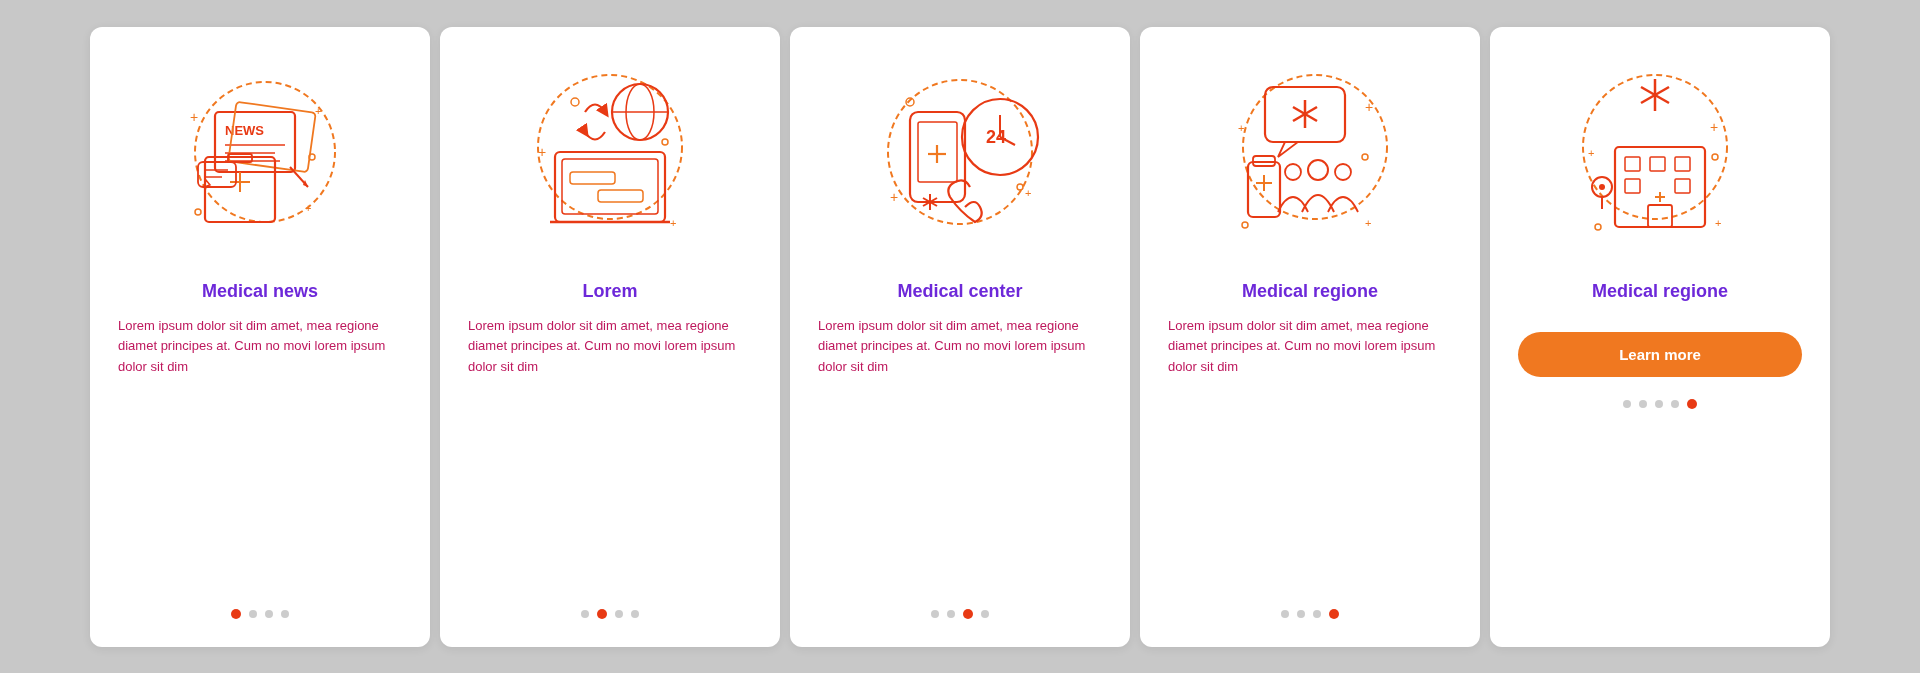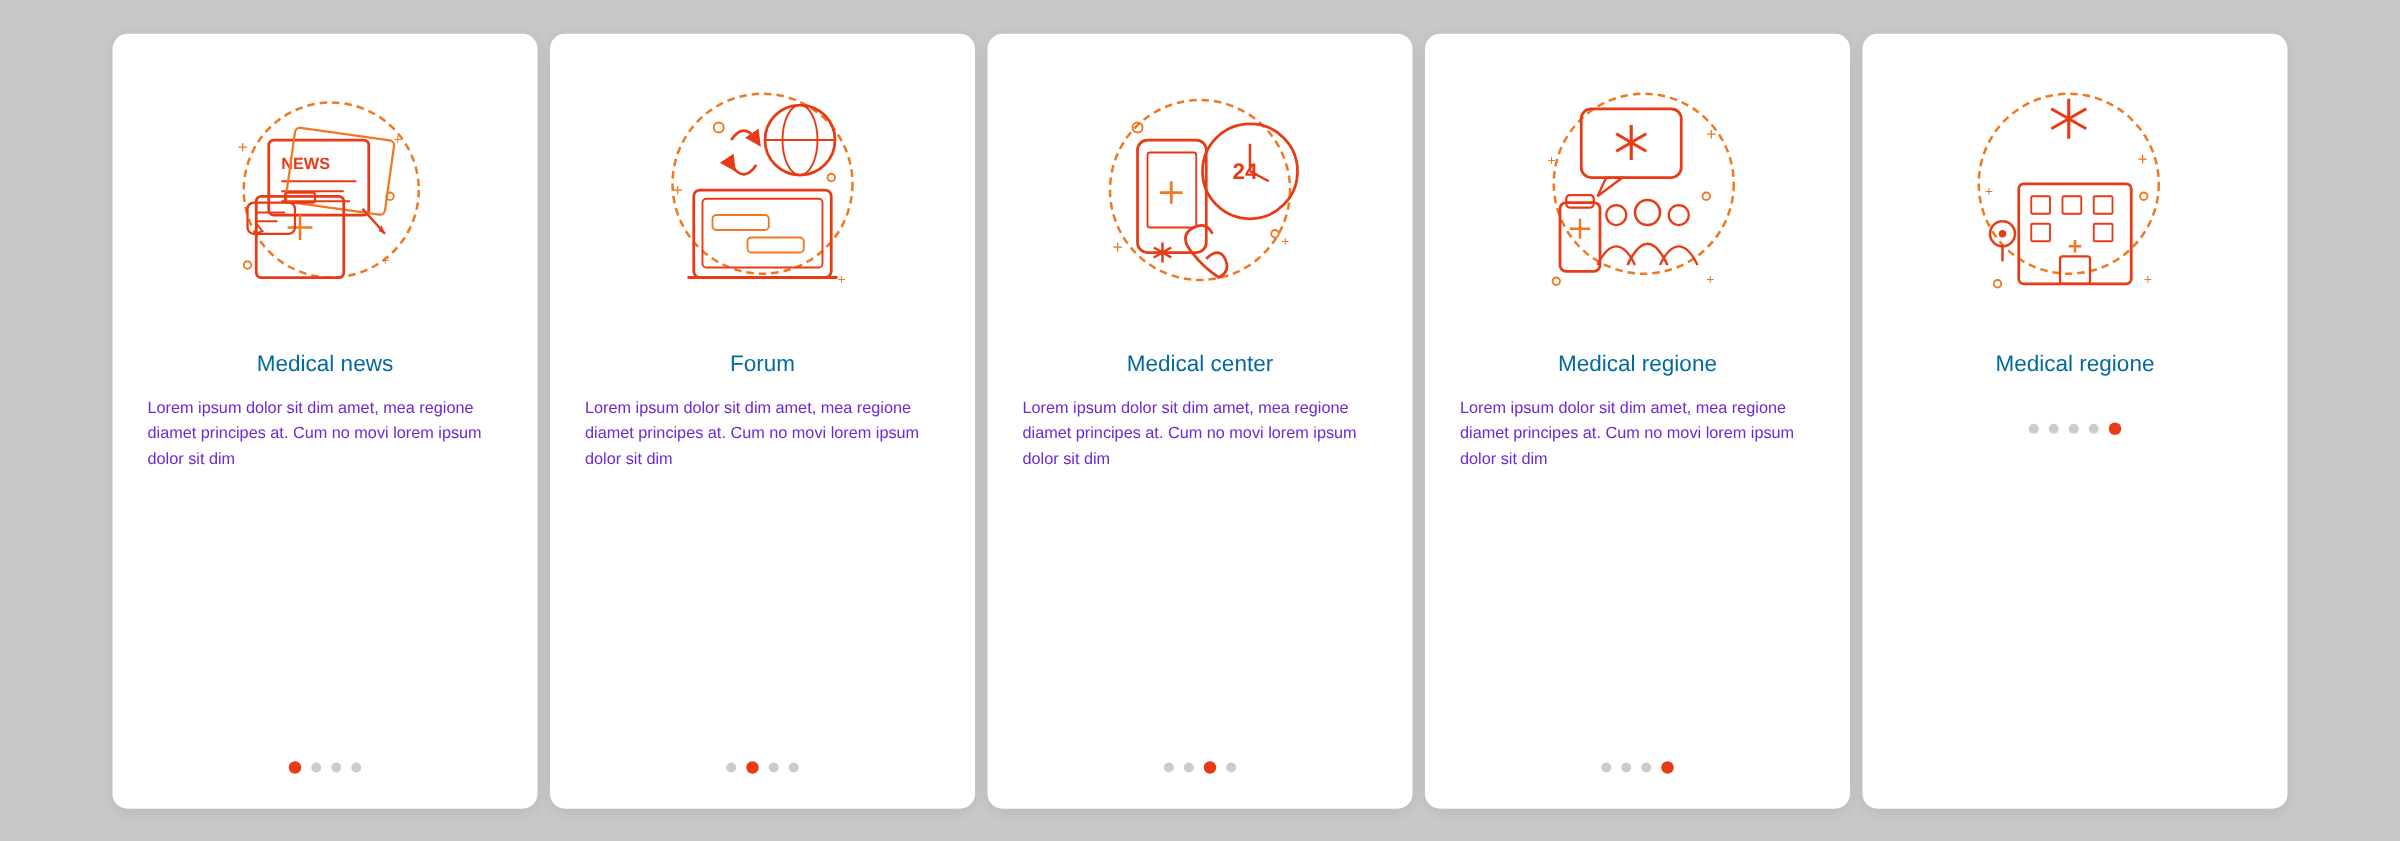--- a/index.html
+++ b/index.html
@@ -36,28 +36,28 @@
       display: flex;
       align-items: center;
       justify-content: center;
     }
     .card-illustration svg {
       width: 100%;
       height: 100%;
     }
     .card-title {
       font-size: 18px;
-      font-weight: 400;
-      color: #0369a1;
+      font-weight: 700;
+      color: #6d28d9;
       margin-bottom: 14px;
       text-align: center;
     }
     .card-text {
       font-size: 13px;
-      color: #6d28d9;
+      color: #be185d;
       line-height: 1.6;
       text-align: left;
       flex: 1;
     }
     .card-dots {
       display: flex;
       gap: 8px;
       margin-top: 22px;
       align-items: center;
     }
@@ -164,21 +164,21 @@
         <rect x="60" y="115" width="45" height="12" rx="3" stroke="#f07820" stroke-width="1.5" fill="none"></rect>
         <rect x="88" y="133" width="45" height="12" rx="3" stroke="#f07820" stroke-width="1.5" fill="none"></rect>
 
         <text x="28" y="100" font-size="14" fill="#f07820">+</text>
         <text x="160" y="170" font-size="11" fill="#f07820">+</text>
 
         <circle cx="65" cy="45" r="4" stroke="#f07820" stroke-width="1.5" fill="none"></circle>
         <circle cx="155" cy="85" r="3" stroke="#f07820" stroke-width="1.5" fill="none"></circle>
       </svg>
     </div>
-    <div class="card-title">Forum</div>
+    <div class="card-title">Lorem</div>
     <div class="card-text">Lorem ipsum dolor sit dim amet, mea regione diamet principes at. Cum no movi lorem ipsum dolor sit dim</div>
     <div class="card-dots">
       <div class="dot"></div>
       <div class="dot active"></div>
       <div class="dot"></div>
       <div class="dot"></div>
     </div>
   </div>
 
   <div class="card">
@@ -302,20 +302,21 @@
 
         <text x="150" y="75" font-size="14" fill="#f07820">+</text>
         <text x="28" y="100" font-size="11" fill="#f07820">+</text>
         <text x="155" y="170" font-size="11" fill="#f07820">+</text>
 
         <circle cx="155" cy="100" r="3" stroke="#f07820" stroke-width="1.5" fill="none"></circle>
         <circle cx="38" cy="170" r="3" stroke="#f07820" stroke-width="1.5" fill="none"></circle>
       </svg>
     </div>
     <div class="card-title">Medical regione</div>
+    <button class="learn-more-btn">Learn more</button>
     <div class="card-dots">
       <div class="dot"></div>
       <div class="dot"></div>
       <div class="dot"></div>
       <div class="dot"></div>
       <div class="dot active"></div>
     </div>
   </div>
 
 </div>

